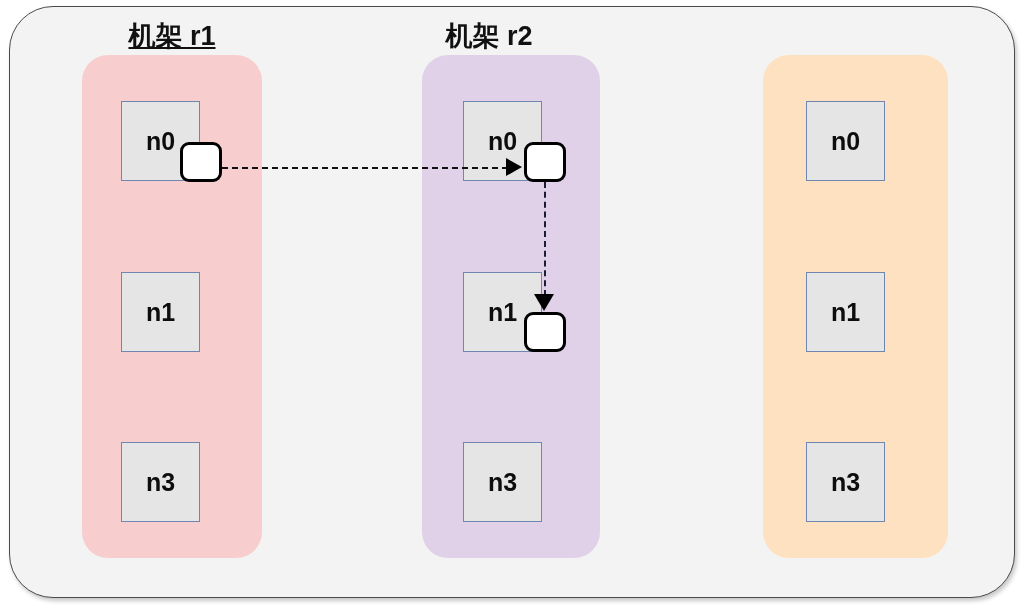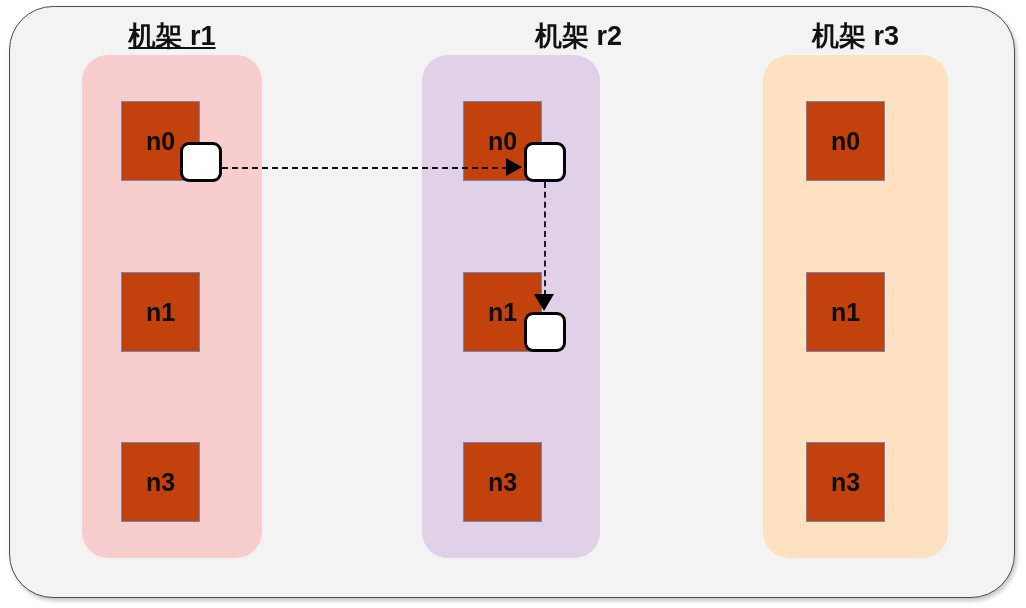--- a/index.html
+++ b/index.html
@@ -37,21 +37,21 @@
     font-weight:bold;
     color:#111111;
     letter-spacing:0px;
     white-space:nowrap;
   }
 
   
   .node{
     position:absolute;
     width:79px;height:80px;
-    background:#c2410c;
+    background:#e5e5e5;
     border:1.4px solid #6f86b0;
     box-sizing:border-box;
     display:flex;
     align-items:center;
     justify-content:center;
     font-size:25px;
     font-weight:bold;
     color:#0d0d0d;
   }
 
@@ -92,22 +92,21 @@
   }
 </style>
 </head>
 <body>
 
 <div id="stage">
 
   <div class="outer-card"></div>
 
   <div class="rack-title" style="left:82px;width:180px;text-decoration:underline;">机架 r1</div>
-  <div class="rack-title" style="left:444px;width:178px;text-align:right;">机架 r2</div>
-  <div class="rack-title" style="left:763px;width:185px;">机架 r3</div>
+  <div class="rack-title" style="left:400px;width:178px;">机架 r2</div>
 
   <div class="rack" style="left:82px;width:180px;background:#f8cdcd;"></div>
 
   <div class="node" style="left:121px;top:101px;">
     <span>n0</span>
   </div>
   <div class="node" style="left:121px;top:272px;">
     <span>n1</span>
   </div>
   <div class="node" style="left:121px;top:442px;">

